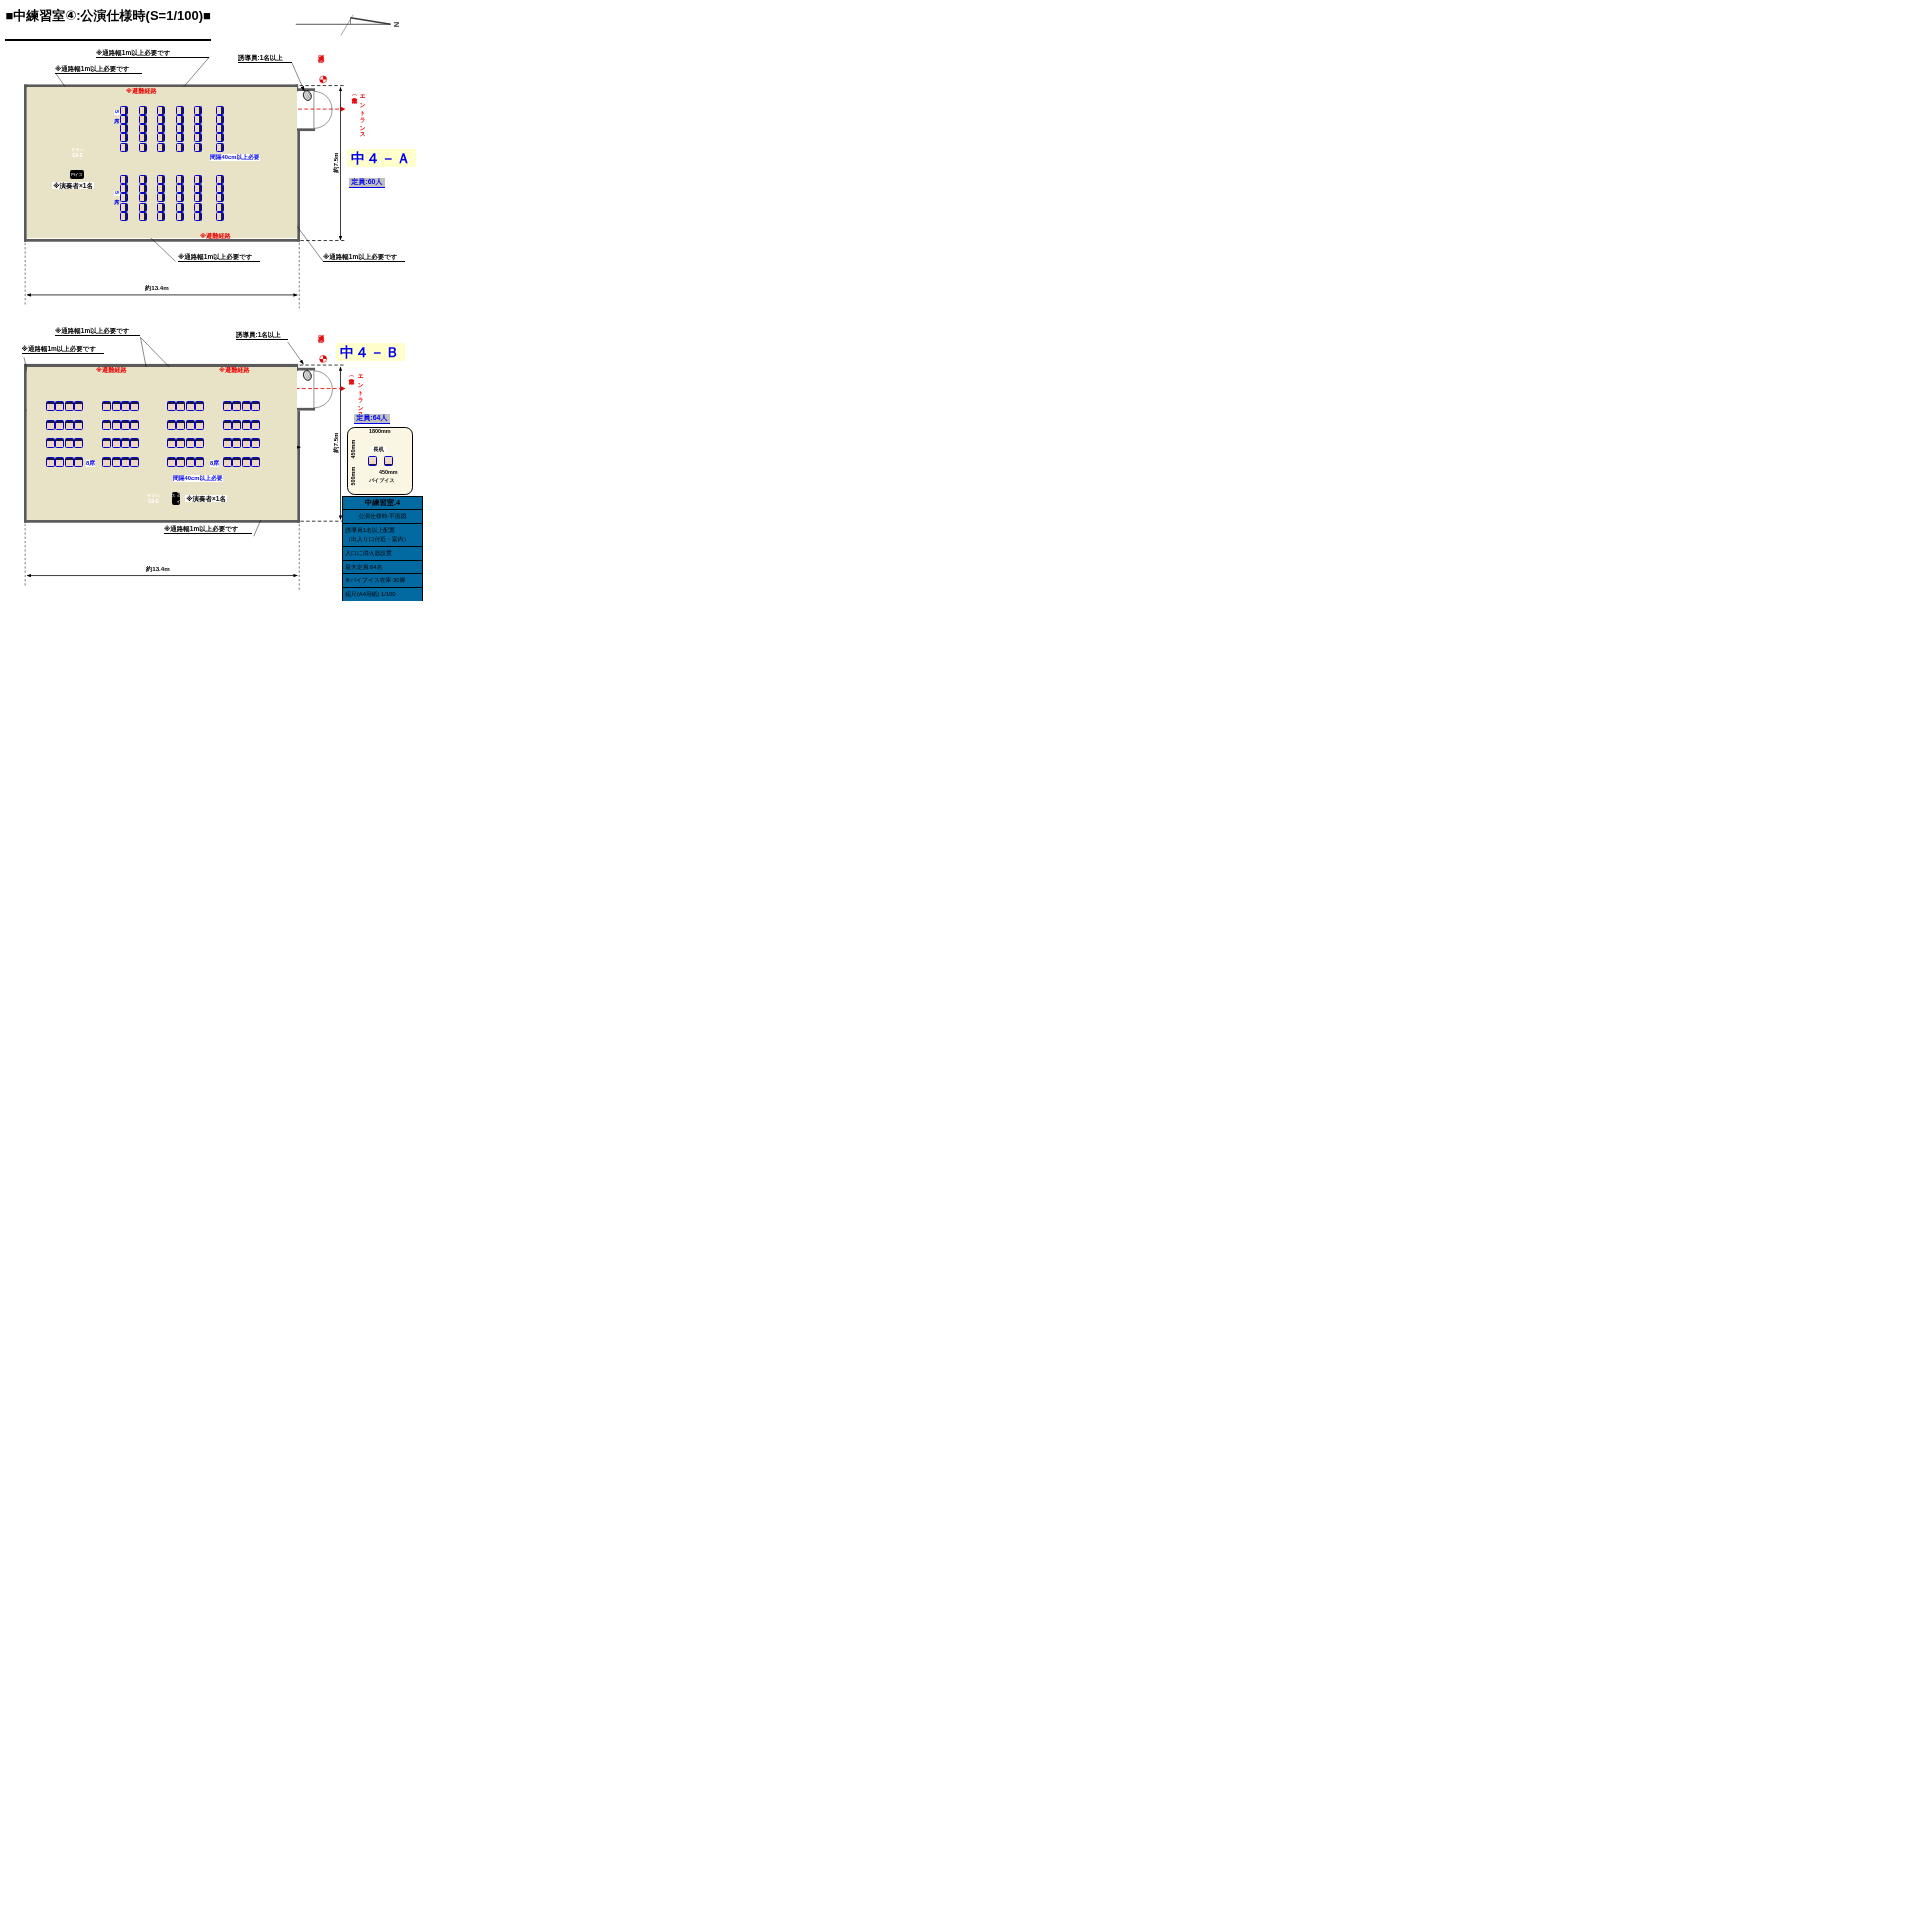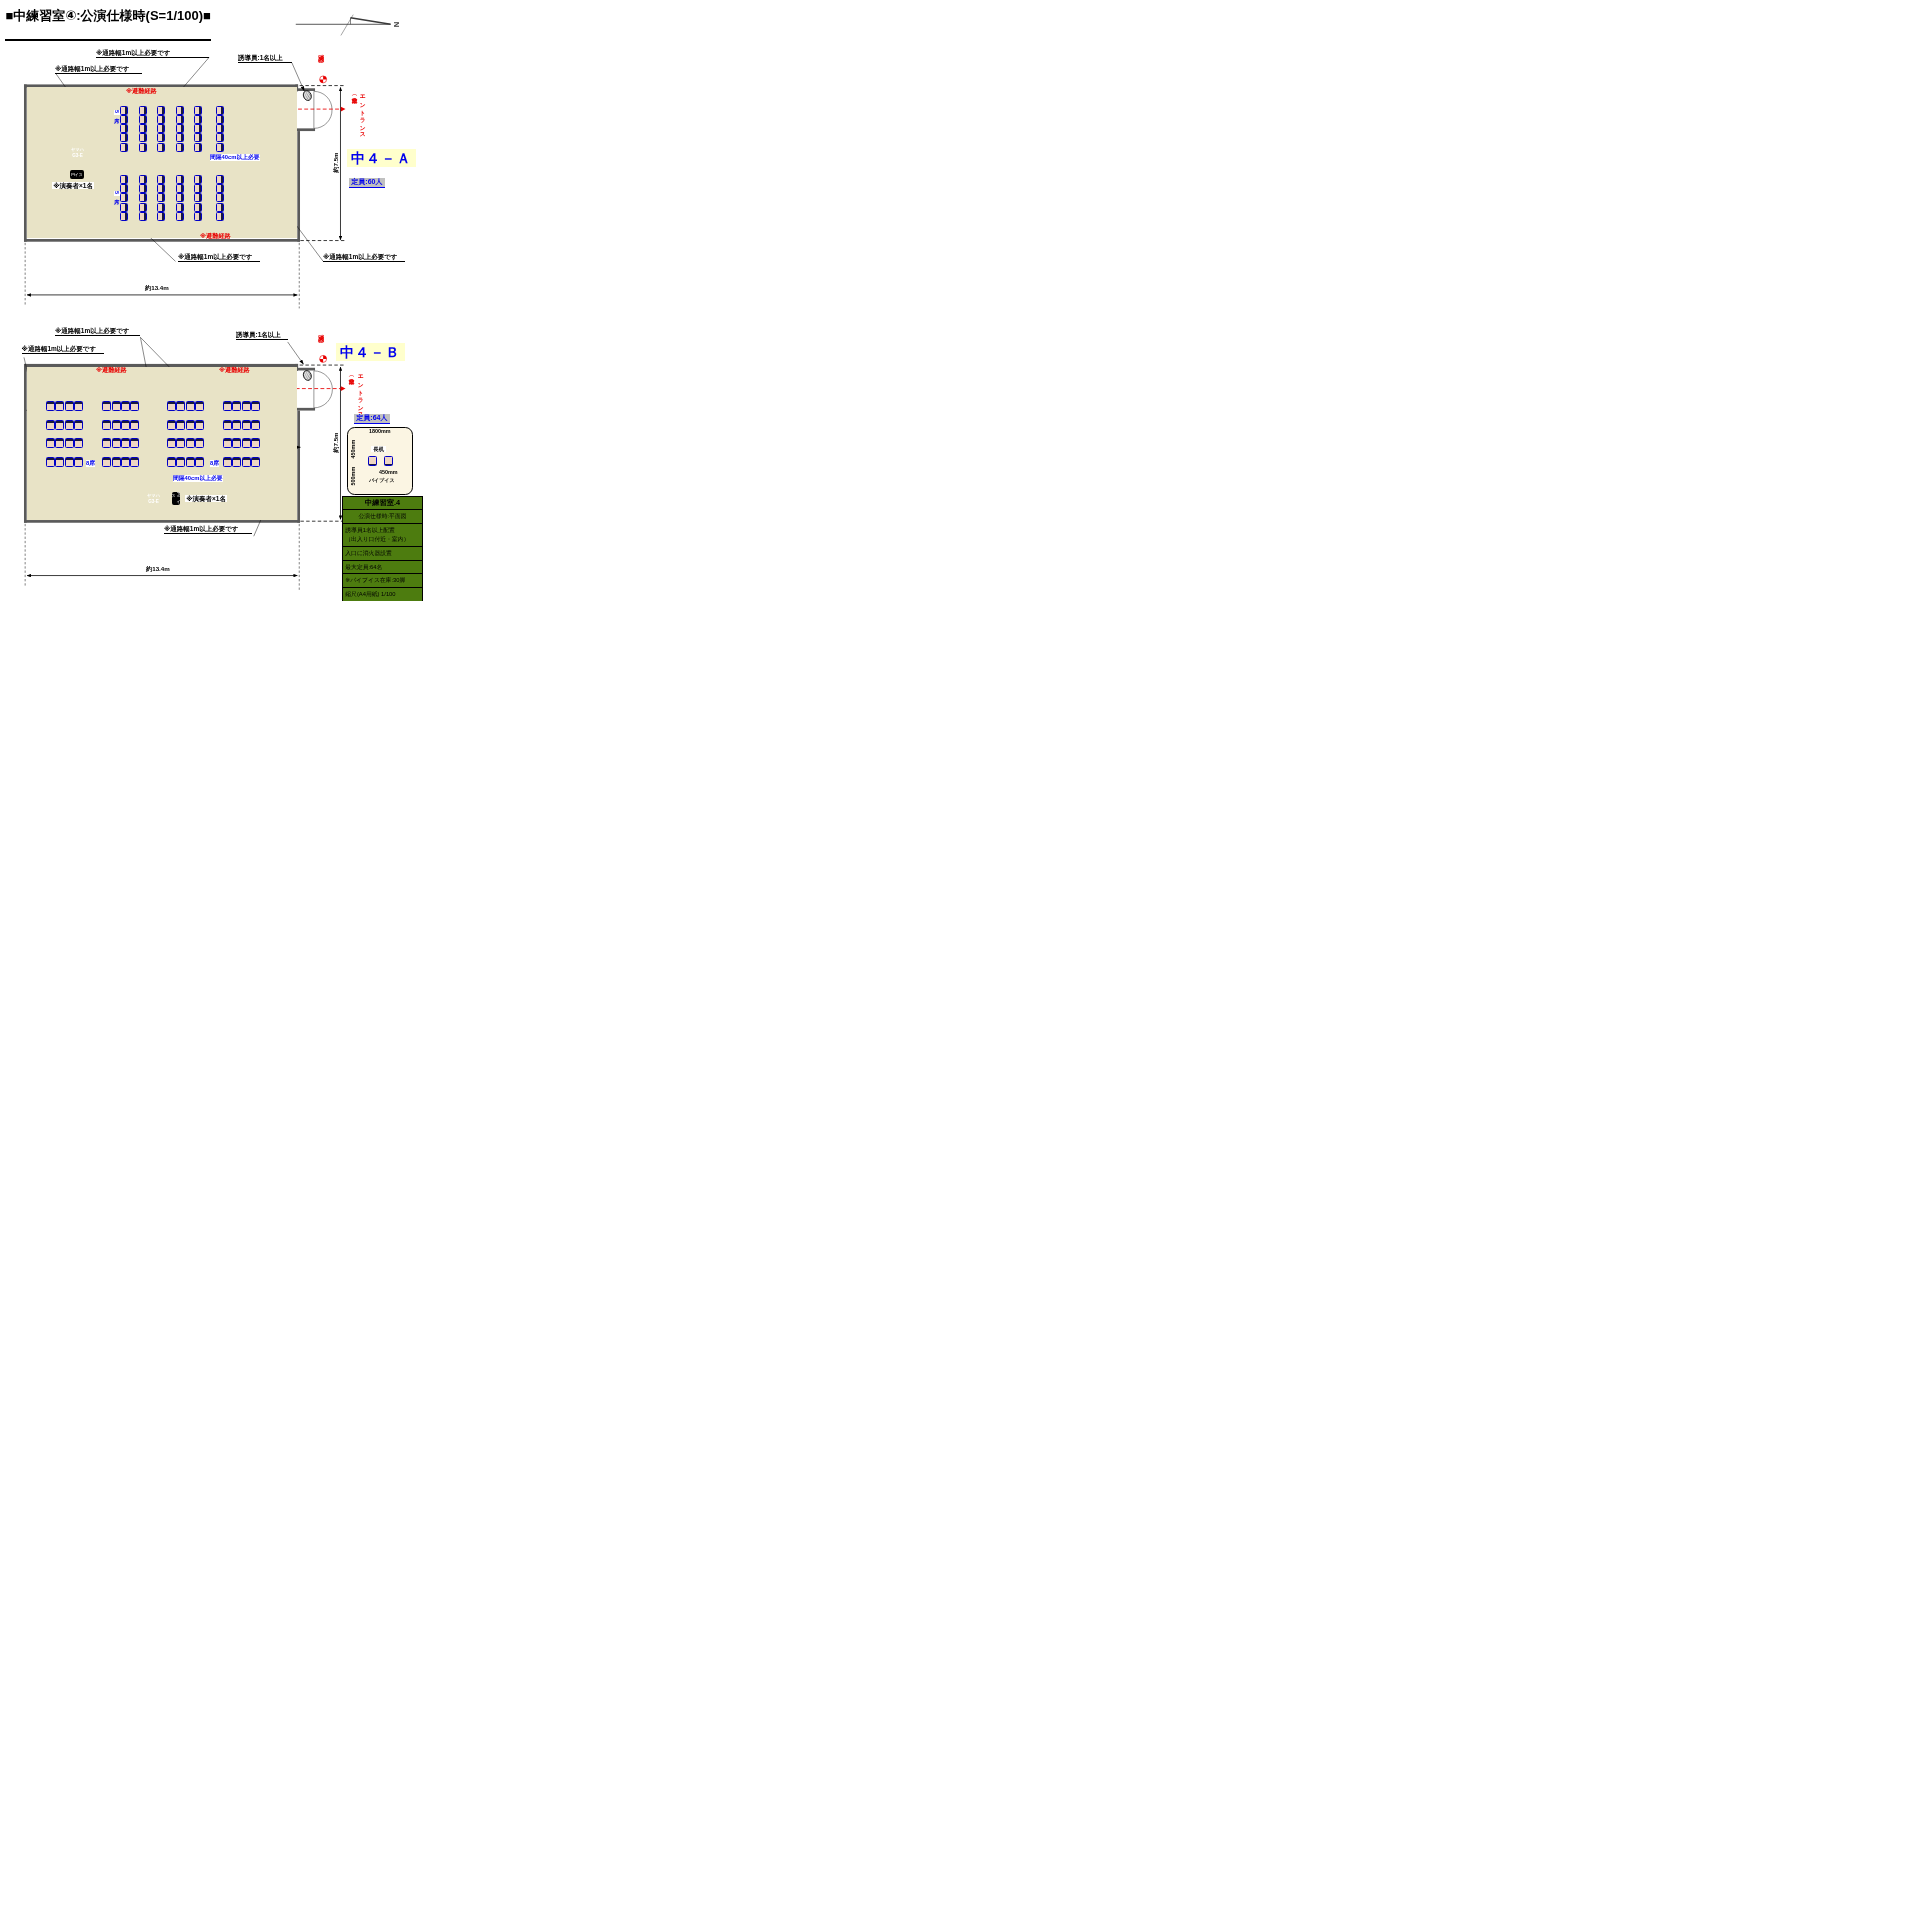--- a/index.html
+++ b/index.html
@@ -33,21 +33,21 @@
   .br-bottom::after{left:0;right:0;bottom:0;height:1.5px}
   .floor{position:absolute;background:#e8e3c6;z-index:1}
   .pfbox{position:absolute;background:#000;color:#fff;border-radius:1.9px;z-index:22;
          display:flex;align-items:center;justify-content:center;font-size:3.9px}
   .pianotxt{position:absolute;color:#fff;text-align:center;z-index:22;font-weight:bold}
   .detailbox{position:absolute;left:347px;top:427px;width:64px;height:66px;
              background:#fbf5e3;border:1.2px solid #000;border-radius:7.7px;z-index:5}
   .dlbl{font-size:5.4px;font-weight:bold}
   .nagalbl{background:#fff;padding:0 2.3px;font-size:5.4px;font-weight:bold}
   .infotable{position:absolute;left:342px;top:496px;width:79px;border:0.8px solid #000;
-             background:#4d7c0f;z-index:30}
+             background:#0369a1;z-index:30}
   .infotable .row{border-top:0.8px solid #000;font-size:5.8px;padding:1.9px 2.3px;white-space:pre-line}
   .infotable .row:first-child{border-top:none;font-size:7.3px;font-weight:bold;text-align:center;padding:1.2px}
   .r2{text-align:center;font-size:6.2px}
   .r3{font-size:5.4px;line-height:1.55}
 </style>
 </head>
 <body>
 
 <div id="page">
 

